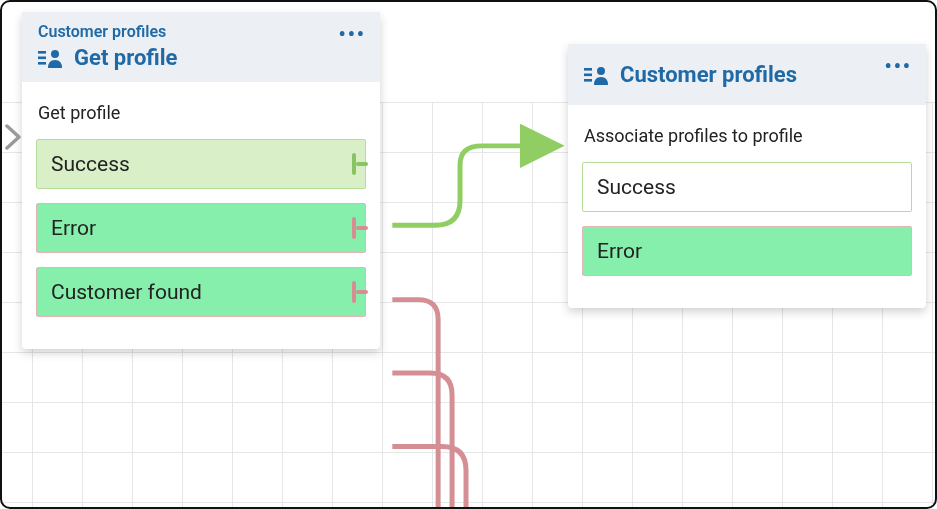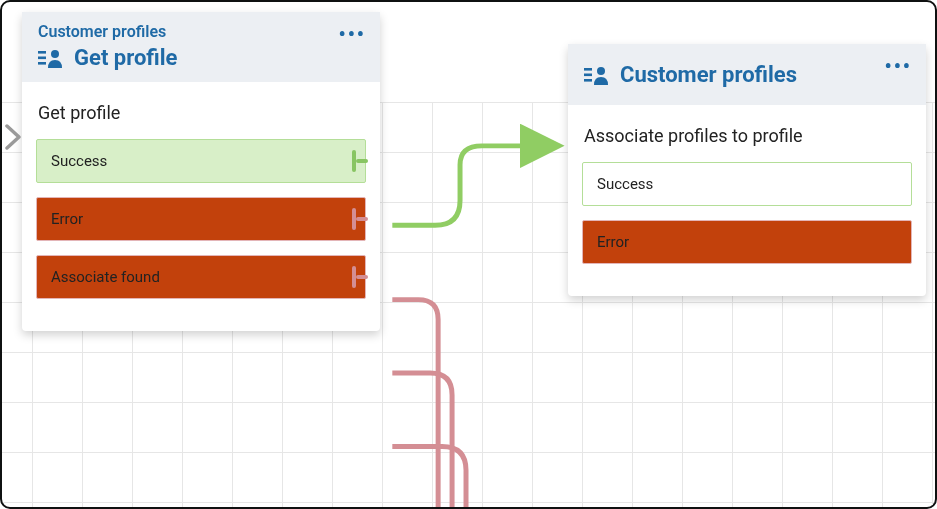--- a/index.html
+++ b/index.html
@@ -92,34 +92,34 @@
   .entry-arrow {
     position: absolute;
     left: -17px;
     top: 112px;
     color: #888;
   }
   .outcome {
     position: relative;
     margin: 0 0 14px 0;
     padding: 12px 14px;
-    font-size: 15px;
+    font-size: 21px;
     color: #222;
     border-radius: 2px;
   }
   .outcome.success {
     background: #d8efc8;
     border: 1px solid #b4de98;
   }
   .outcome.success.open {
     background: #ffffff;
     border: 1px solid #b4de98;
   }
   .outcome.error {
-    background: #c2410c;
+    background: #86efac;
     border: 1px solid #e3b5b8;
   }
   .port {
     position: absolute;
     right: -1px;
     top: 50%;
     transform: translateY(-50%);
     width: 14px;
     height: 28px;
   }
@@ -220,21 +220,21 @@
 
       <div class="outcome error">
         <span>Error</span>
         <span class="port pink">
             <span class="bar"></span>
             <span class="stem"></span>
           </span>
       </div>
 
       <div class="outcome error">
-        <span>Associate found</span>
+        <span>Customer found</span>
         <span class="port pink">
             <span class="bar"></span>
             <span class="stem"></span>
           </span>
       </div>
 
     </div>
   </div>
 
   <div class="block" id="block-right">

